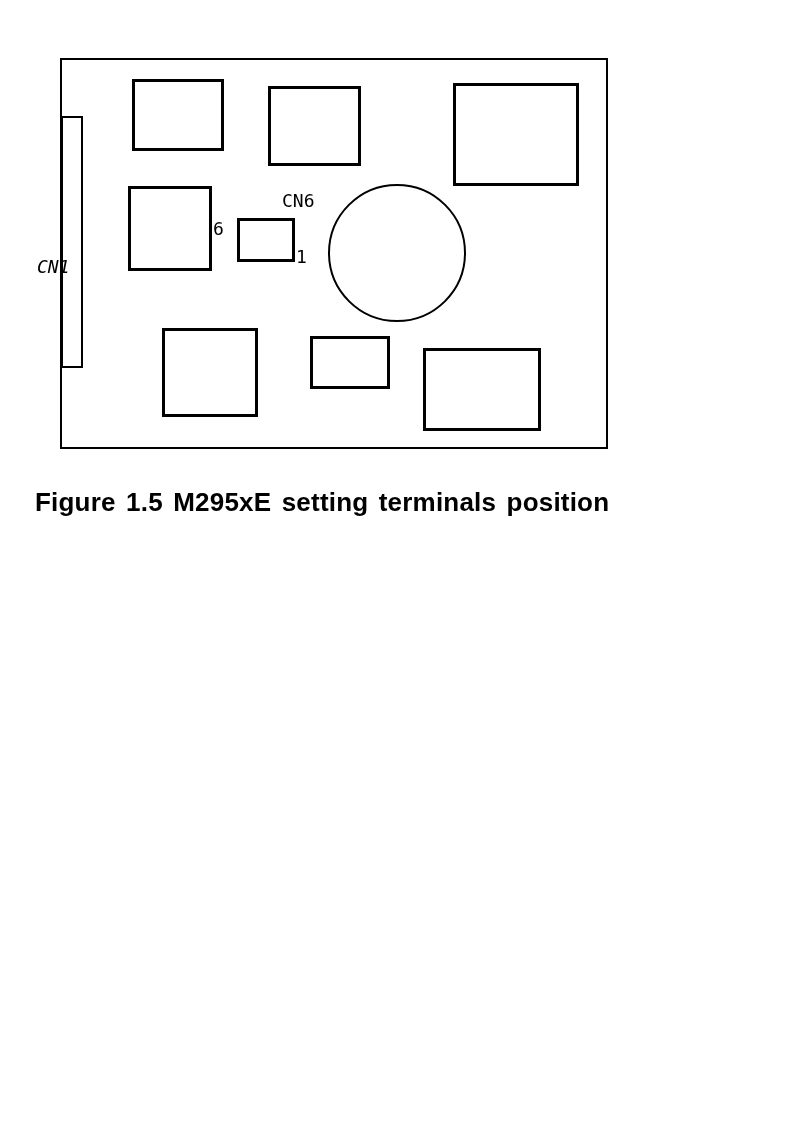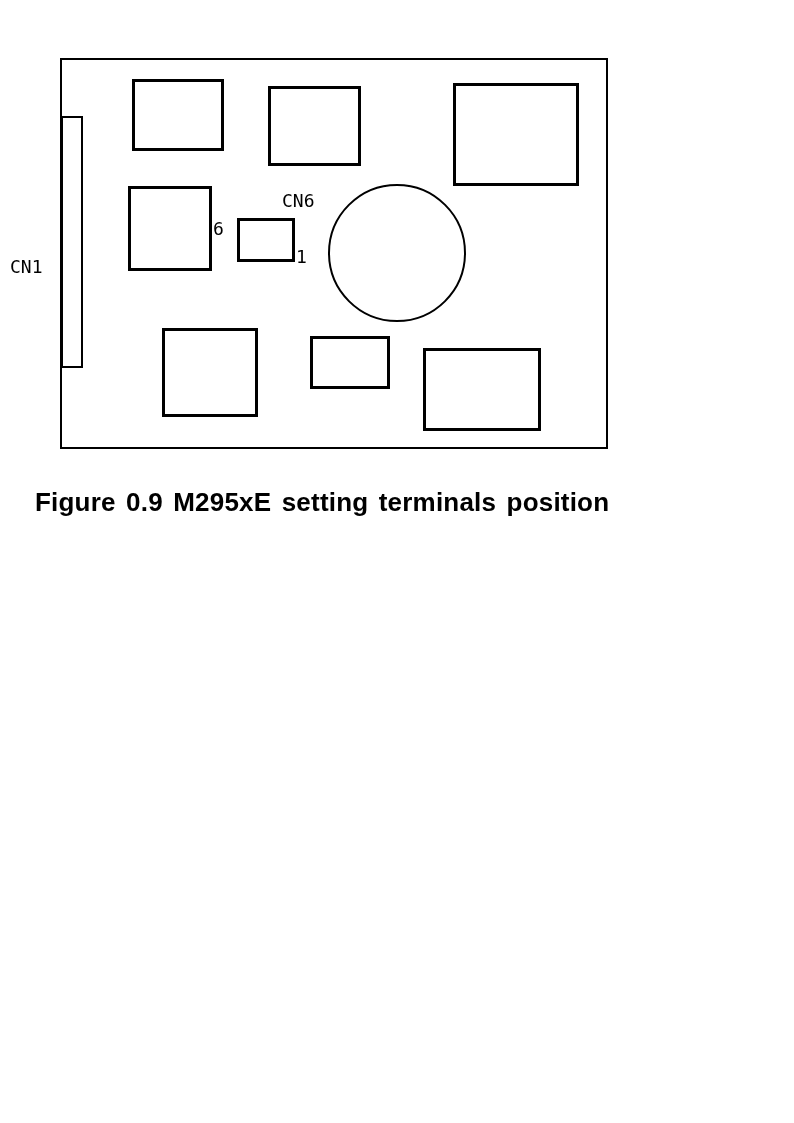--- a/index.html
+++ b/index.html
@@ -31,21 +31,21 @@
     background: transparent;
   }
   .label {
     position: absolute;
     font-family: "DejaVu Sans Mono", monospace;
     font-size: 18px;
     line-height: 1;
     white-space: nowrap;
     color: #000000;
   }
-  .label-cn1 { left: 10px;  top: 258px; }
+  .label-cn1 { left: 37px;  top: 258px; font-style: italic; }
   .label-cn6 { left: 242px; top: 192px; margin-left: 40px; }
   .label-pin6 { left: 213px; top: 220px; }
   .label-pin1 { left: 296px; top: 248px; }
   .caption {
     position: absolute;
     left: 35px;
     top: 489px;
     font-family: "Liberation Sans", sans-serif;
     font-weight: bold;
     font-size: 26px;
@@ -73,15 +73,15 @@
       <div class="shape" style="left: 132px; top: 79px; width: 92px; height: 72px; border-width: 3px; border-color: rgb(0, 0, 0);"></div>
       <div class="shape" style="left: 61px; top: 116px; width: 22px; height: 252px; border-width: 2px; border-color: rgb(0, 0, 0);"></div>
       <div class="shape" style="left: 60px; top: 58px; width: 548px; height: 391px; border-width: 2px; border-color: rgb(0, 0, 0);"></div>
 
     <span class="label label-cn1">CN1</span>
     <span class="label label-cn6">CN6</span>
     <span class="label label-pin6">6</span>
     <span class="label label-pin1">1</span>
   </div>
 
-  <div class="caption">Figure 0.9 M295xE setting terminals position</div>
+  <div class="caption">Figure 1.5 M295xE setting terminals position</div>
 
 </div>
 
 </body></html>

